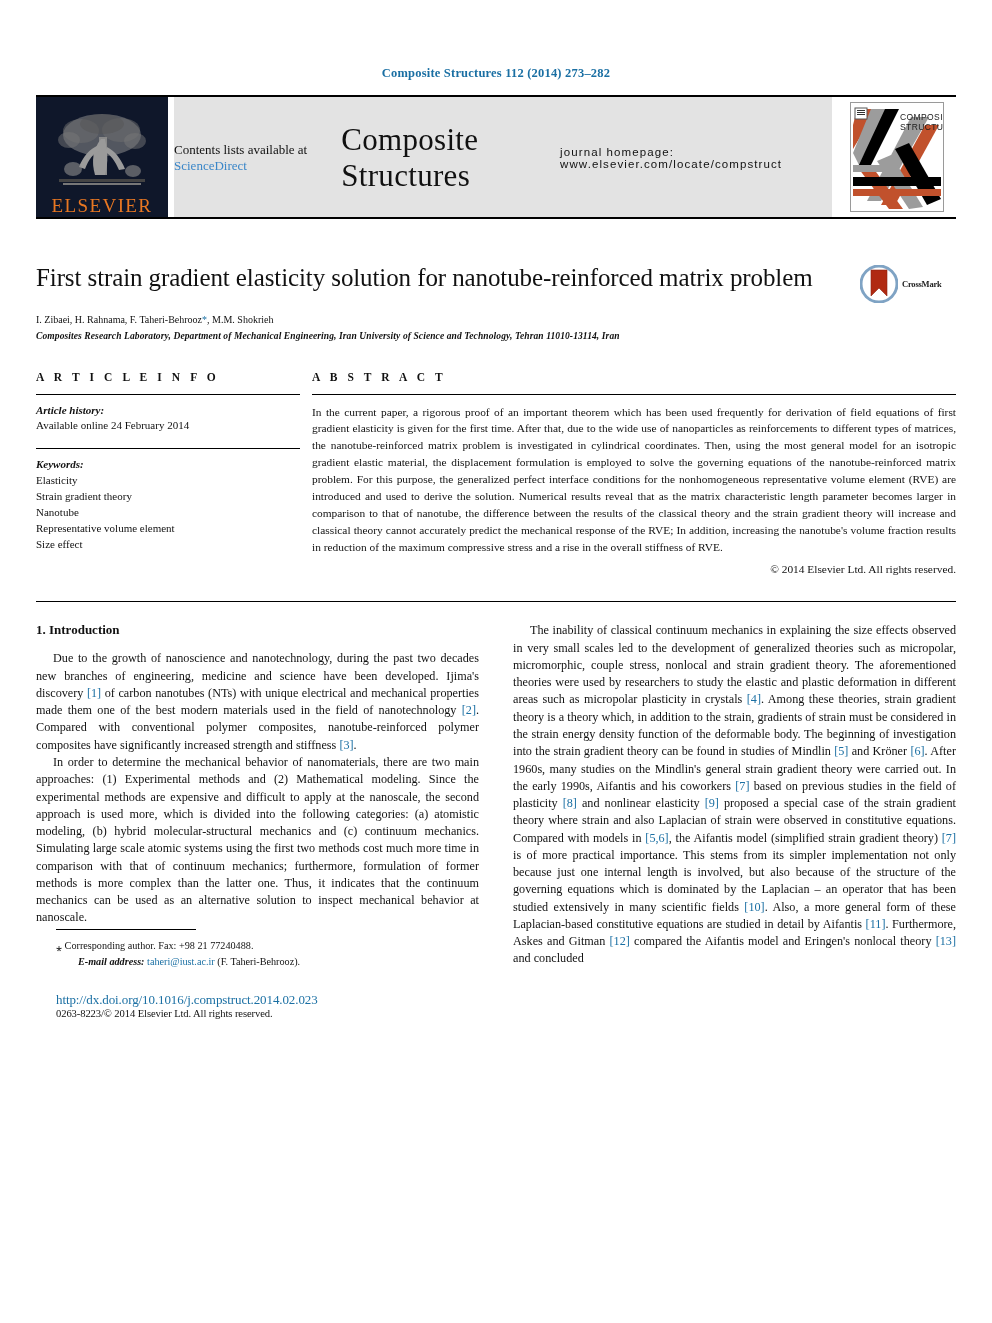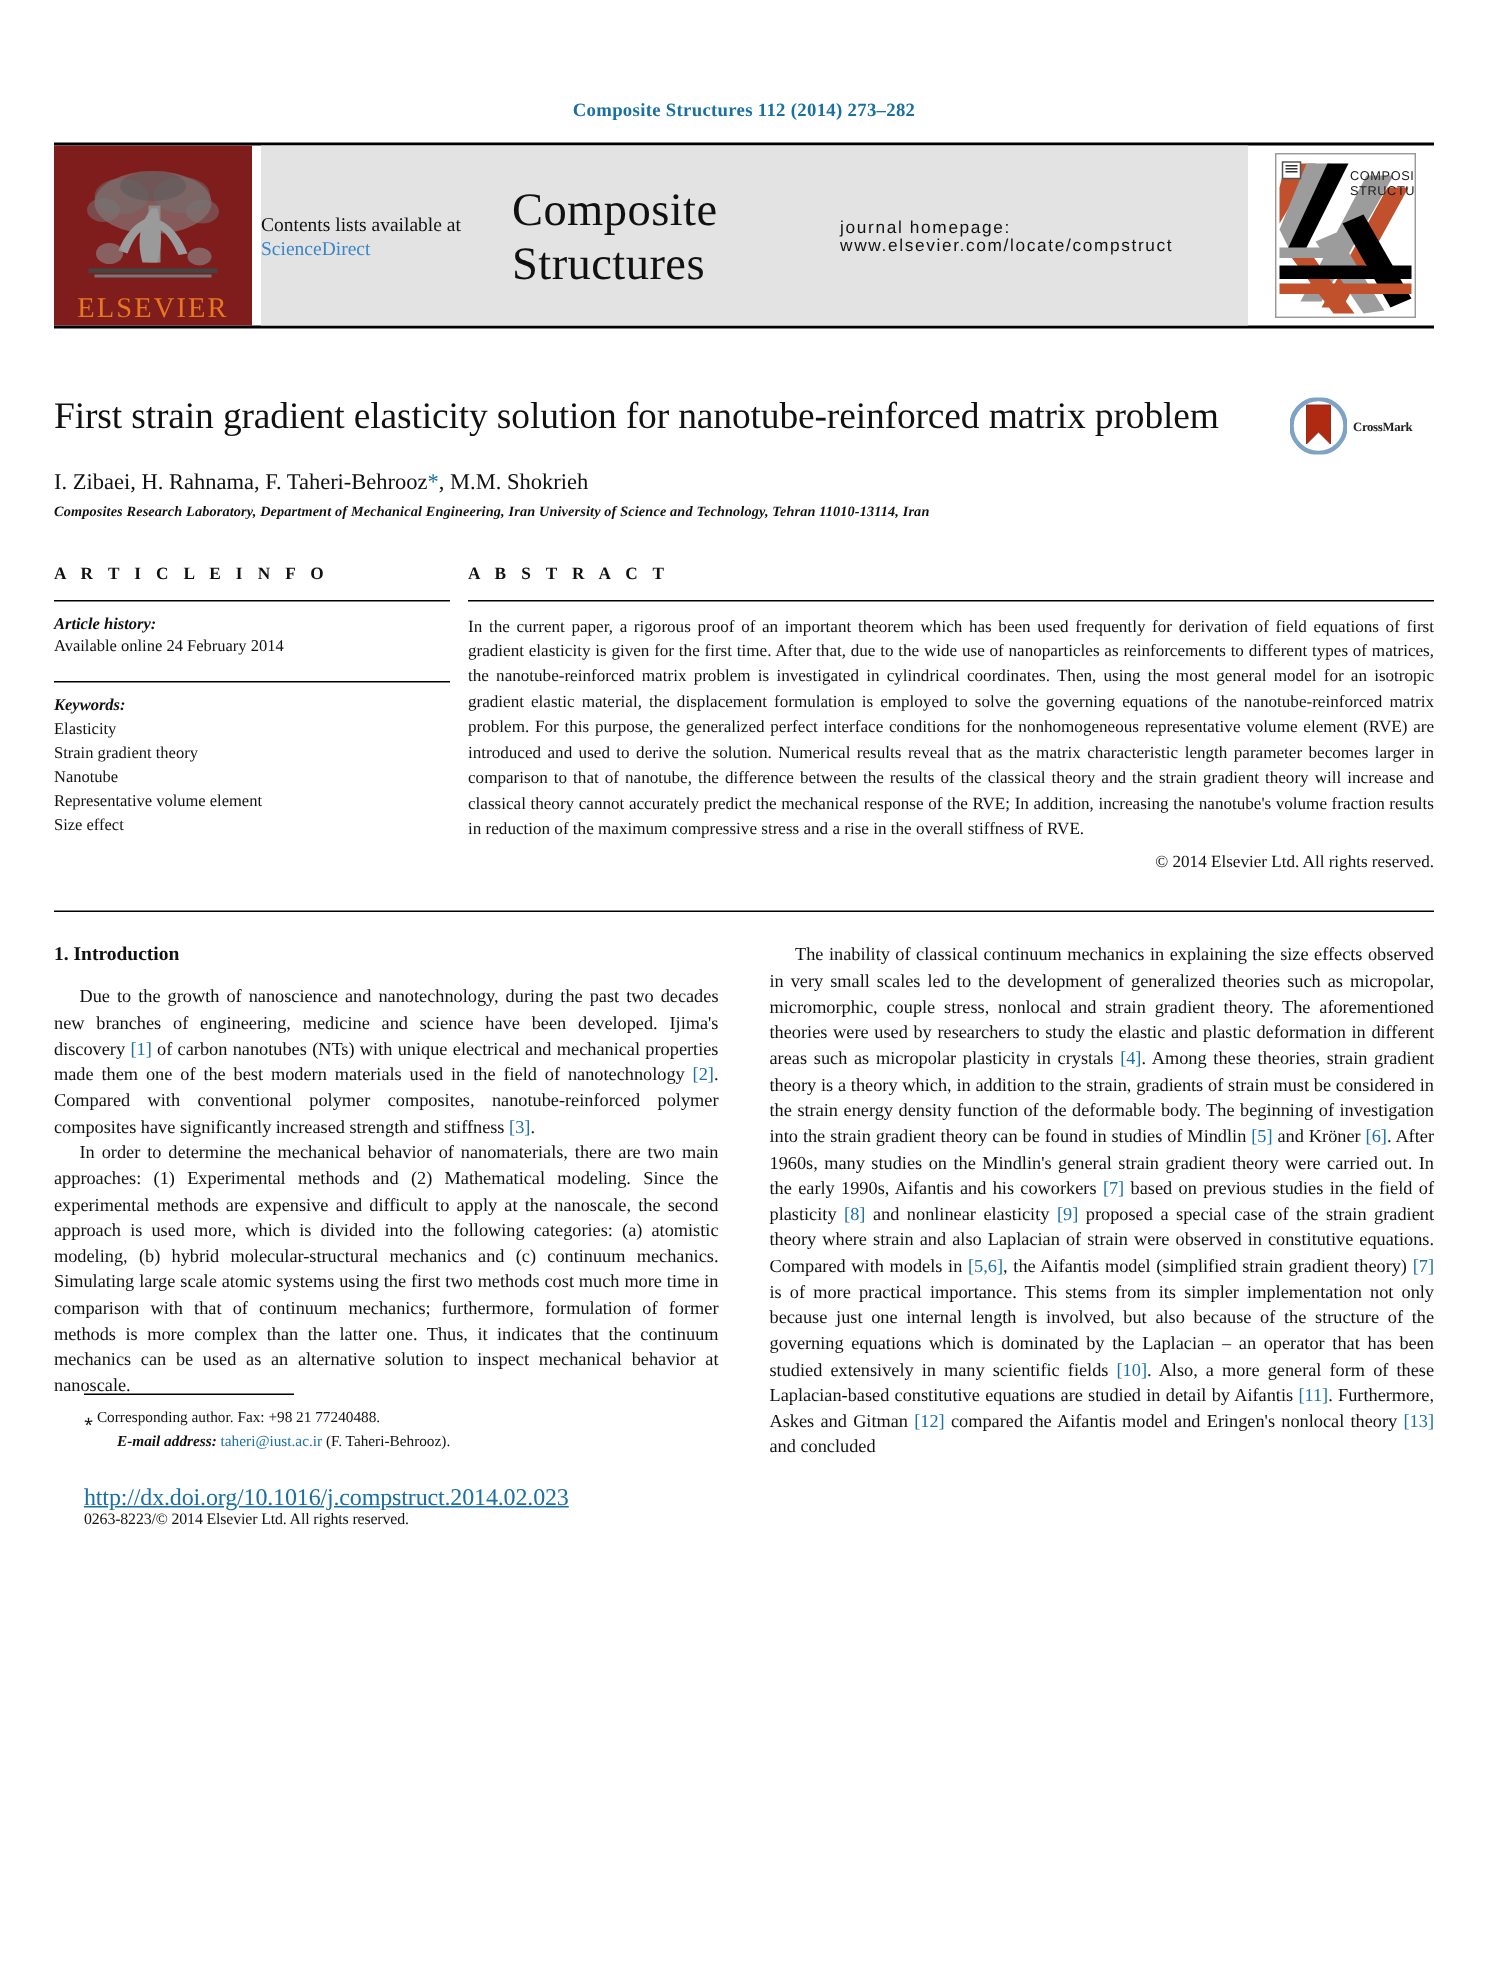--- a/index.html
+++ b/index.html
@@ -44,21 +44,21 @@
     align-items: stretch;
   }
   .elsevier-cell {
     width: 132px;
     flex: 0 0 132px;
     display: flex;
     flex-direction: column;
     align-items: center;
     justify-content: flex-end;
     padding-bottom: 2px;
-    background: #7f1d1d;
+    background: #0f172a;
   }
   .tree-svg { display:block; }
   .elsevier-word {
     font-family: "Liberation Serif", serif;
     color: #E87722;
     font-size: 19px;
     letter-spacing: 1.4px;
     line-height: 1;
     margin-top: 1px;
   }
@@ -122,21 +122,21 @@
     font-family: "Liberation Serif", serif;
     font-size: 25px;
     line-height: 1.22;
     font-weight: normal;
     color: #111;
     margin: 0;
     letter-spacing: -.1px;
   }
   .authors {
     margin-top: 20px;
-    font-size: 15px;
+    font-size: 10px;
     font-family: "Liberation Serif", serif;
     color: #111;
   }
   .authors .star { color: #1a6fa3; }
   .affiliation {
     margin-top: 6px;
     font-size: 9.5px;
     font-style: italic;
     font-weight: bold;
     font-family: "Liberation Serif", serif;
@@ -264,24 +264,23 @@
   .fn-email { padding-left: 22px; text-indent: 0; }
   .fn-email .em-lbl { font-style: italic; font-weight: bold; }
   .fn-email a, .link { color: #1a6fa3; text-decoration: none; }
   .footer-block {
     position: absolute;
     left: 56px;
     bottom: 14px;
     width: 420px;
   }
   .doi {
-    font-size: 16px;
+    font-size: 13px;
     color: #1a6fa3;
     letter-spacing: -.1px;
-    text-decoration: underline;
   }
   .issn {
     font-size: 10.6px;
     color: #111;
     letter-spacing: -.1px;
   }
 </style>
 </head>
 <body>
 

